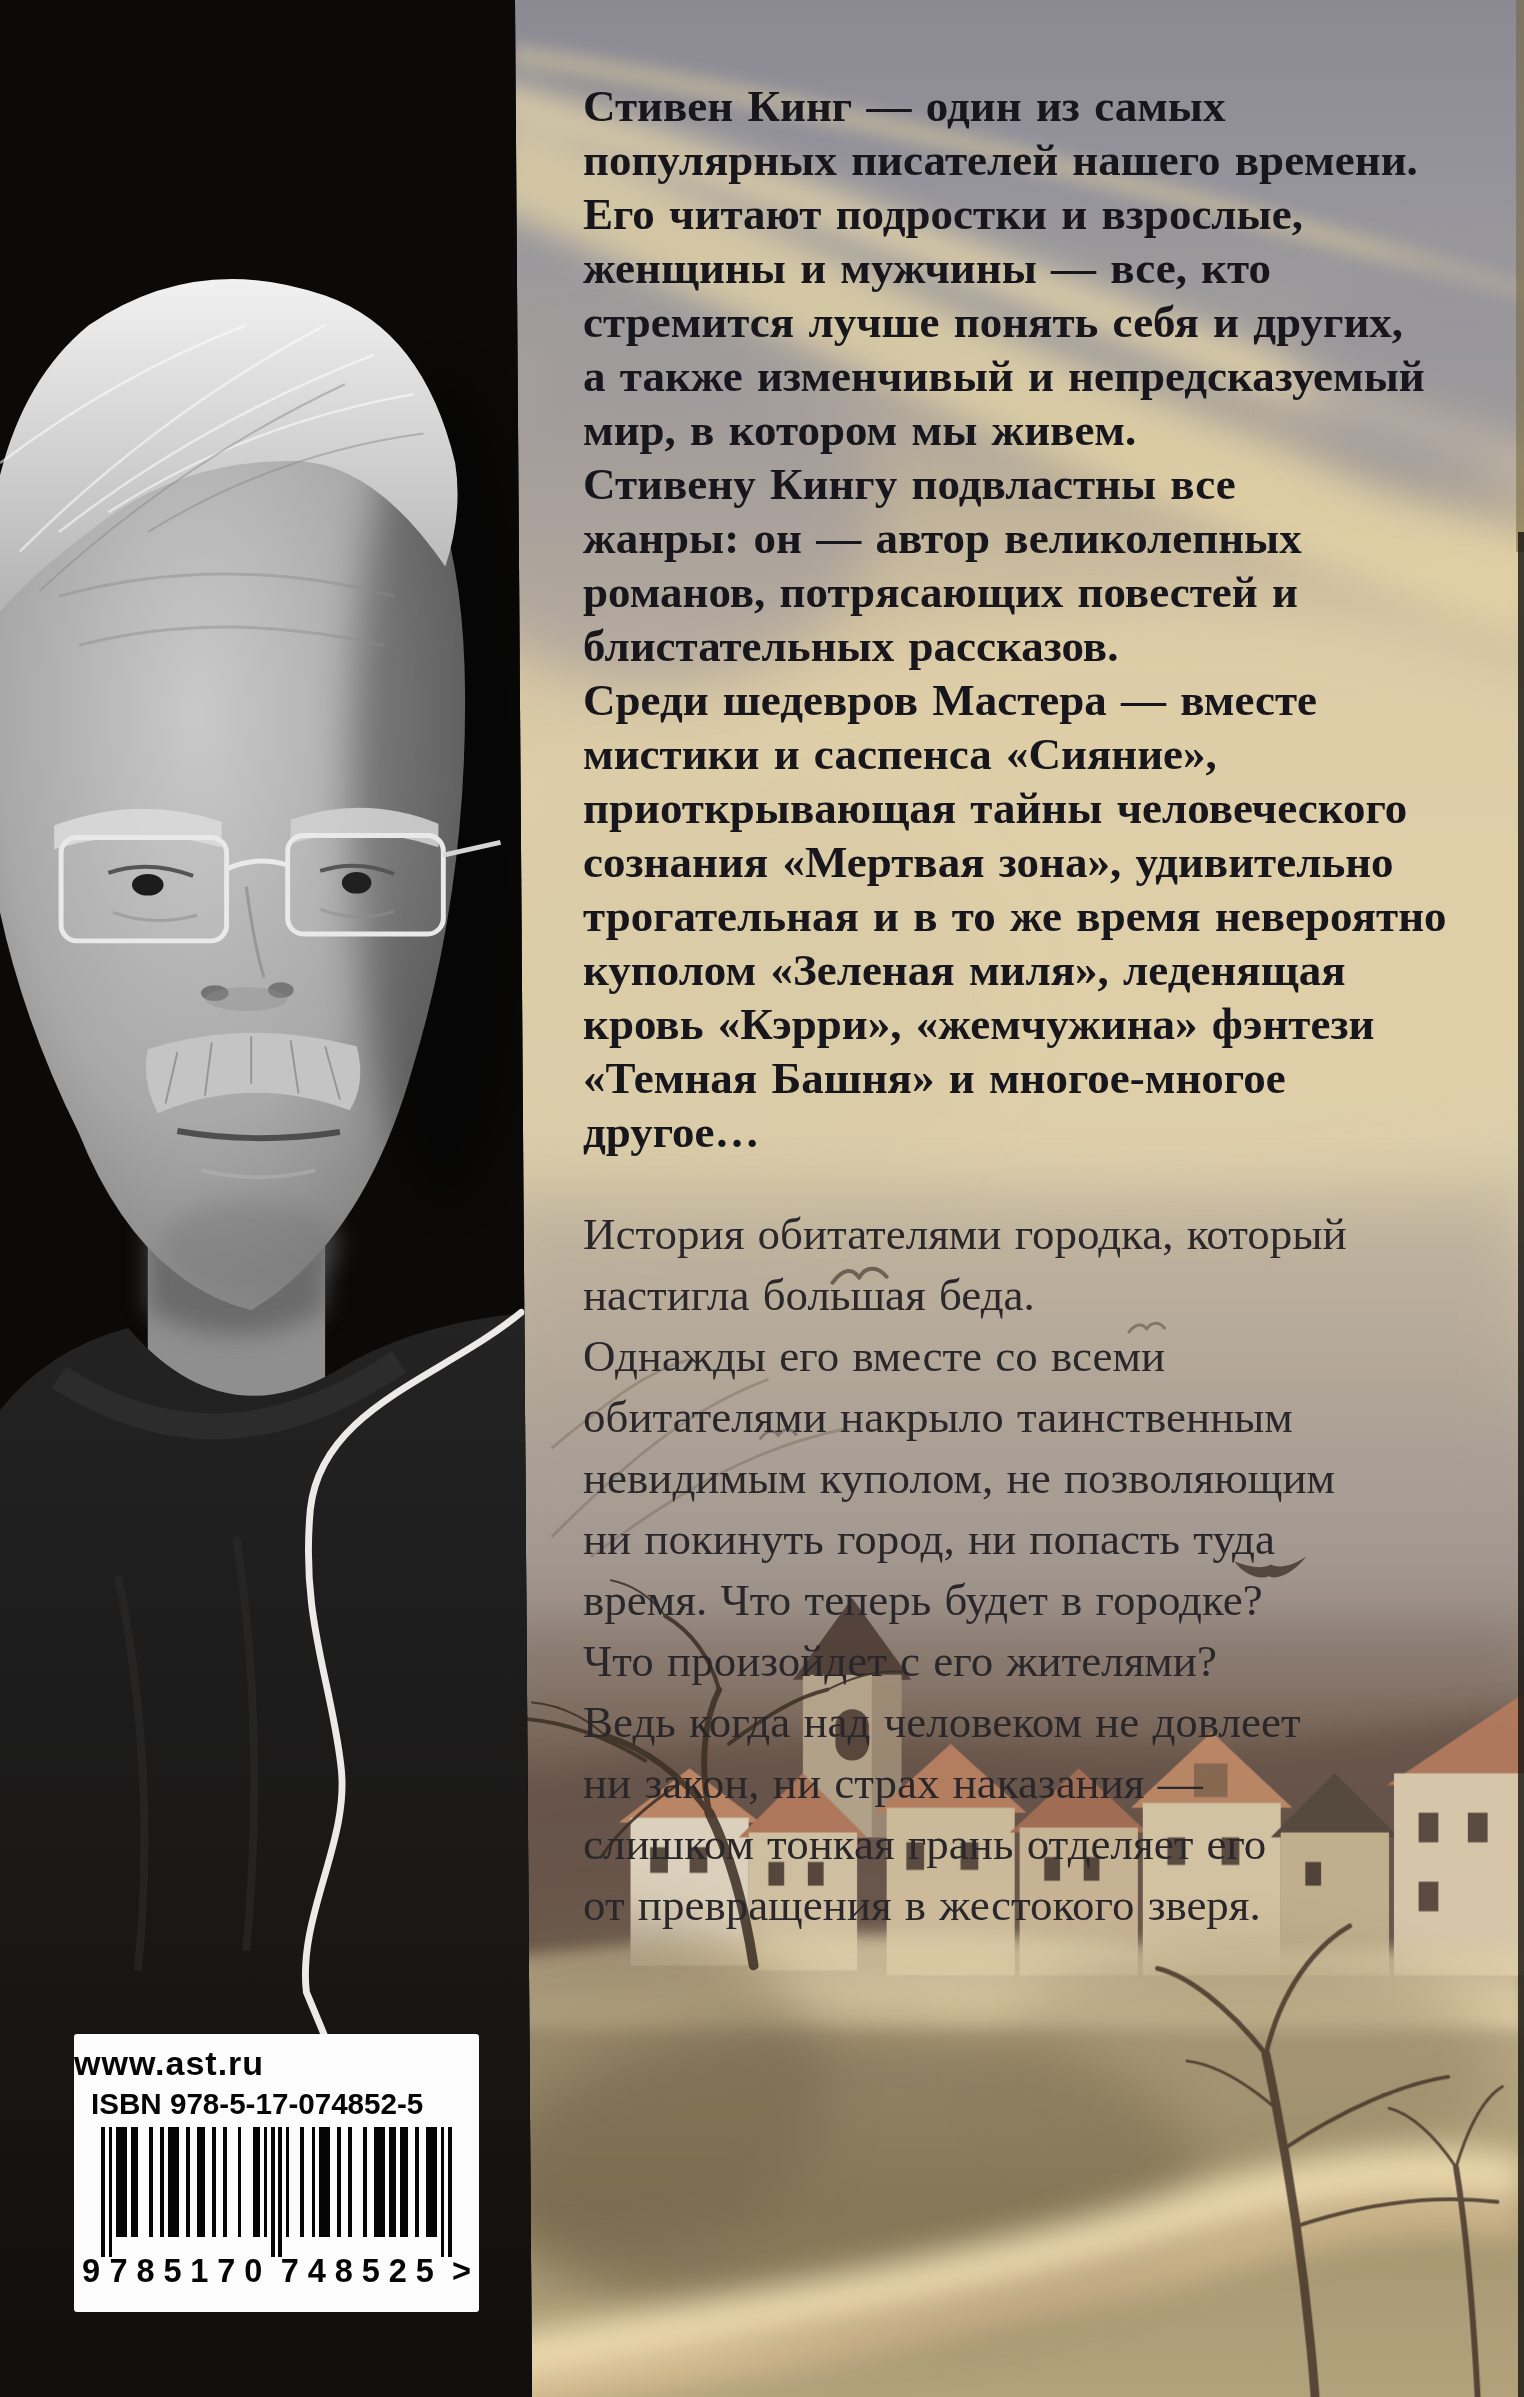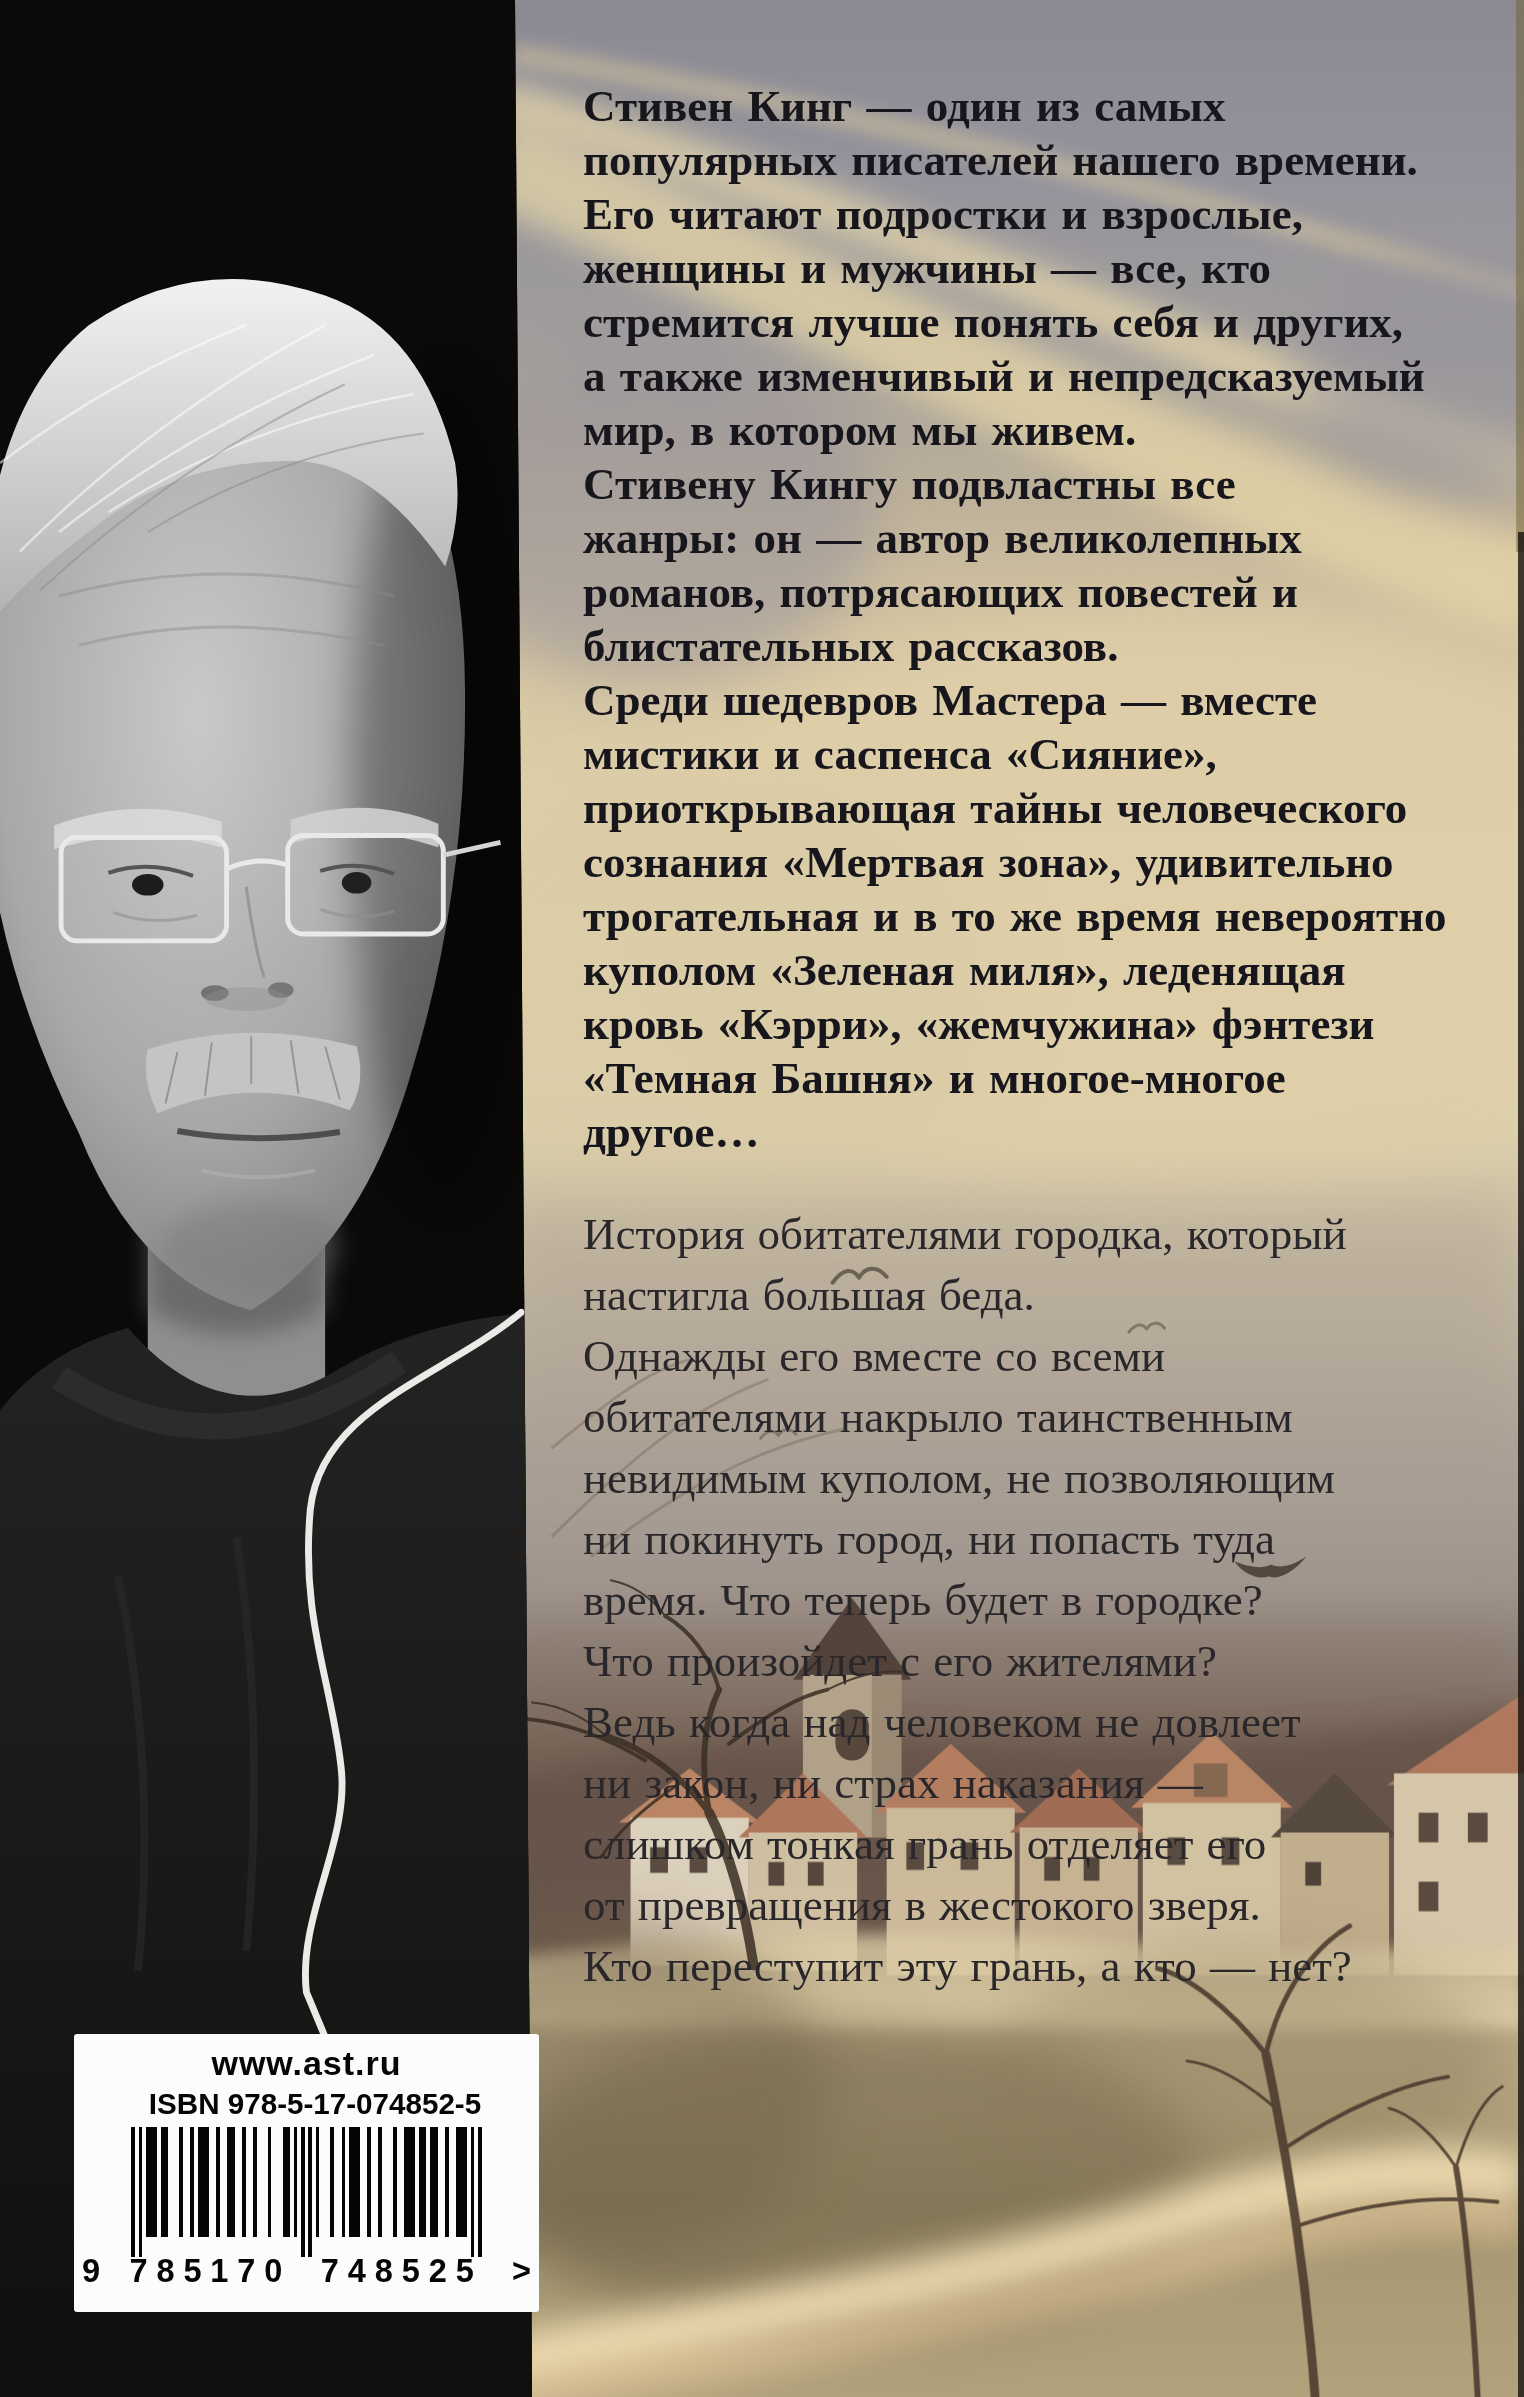--- a/index.html
+++ b/index.html
@@ -23,22 +23,22 @@
   .synopsis{position:absolute;left:583px;top:1204px;width:872px;color:#2a272b;
     font-size:45px;word-spacing:2px;}
   .synopsis .s-line{line-height:61px;white-space:nowrap;}
 
   
   .photo-panel{position:absolute;left:0;top:0;width:532px;height:2398px;background:#0b0a09;
     clip-path:polygon(0 0,515px 0,532px 100%,0 100%);}
   .portrait{position:absolute;inset:0;}
 
   
-  .barcode-panel{position:absolute;left:74px;top:2034px;width:465px;height:278px;
-    background:#fcfcfc;border-radius:3px;text-align:center;
+  .barcode-panel{position:absolute;left:74px;top:2034px;width:405px;height:278px;
+    background:#fcfcfc;border-radius:3px;text-align:left;
     font-family:"Liberation Sans","DejaVu Sans",sans-serif;color:#060606;z-index:5;}
   .barcode-panel .site{margin-top:9.9px;font-size:34px;font-weight:bold;letter-spacing:1px;}
   .barcode-panel .isbn{margin-top:3.9px;font-size:29.6px;font-weight:bold;letter-spacing:0px;padding-left:17px;}
   .ean{display:block;margin:5.9px auto 0 auto;}
   .digits{display:flex;justify-content:space-between;align-items:baseline;
     padding:0 7.9px;margin-top:-5.9px;font-size:32.5px;font-weight:bold;}
   .digits .grp{letter-spacing:8.9px;}
   .digits .sfx{font-weight:bold;}
 </style>
 </head>
@@ -199,21 +199,20 @@
       <div class="s-line">Однажды его вместе со всеми</div>
       <div class="s-line">обитателями накрыло таинственным</div>
       <div class="s-line">невидимым куполом, не позволяющим</div>
       <div class="s-line">ни покинуть город, ни попасть туда</div>
       <div class="s-line">время. Что теперь будет в городке?</div>
       <div class="s-line">Что произойдет с его жителями?</div>
       <div class="s-line">Ведь когда над человеком не довлеет</div>
       <div class="s-line">ни закон, ни страх наказания —</div>
       <div class="s-line">слишком тонкая грань отделяет его</div>
       <div class="s-line">от превращения в жестокого зверя.</div>
-      <div class="s-line">Кто переступит эту грань, а кто — нет?</div>
     </div>
 
   <div class="photo-panel">
     <svg class="portrait" viewBox="0 0 540 2434" width="532" height="2398">
       <defs>
         <radialGradient id="faceG" cx="45%" cy="40%" r="75%">
           <stop offset="0%" stop-color="#c9c9c9"></stop>
           <stop offset="55%" stop-color="#a8a8a8"></stop>
           <stop offset="100%" stop-color="#6d6d6d"></stop>
         </radialGradient>

